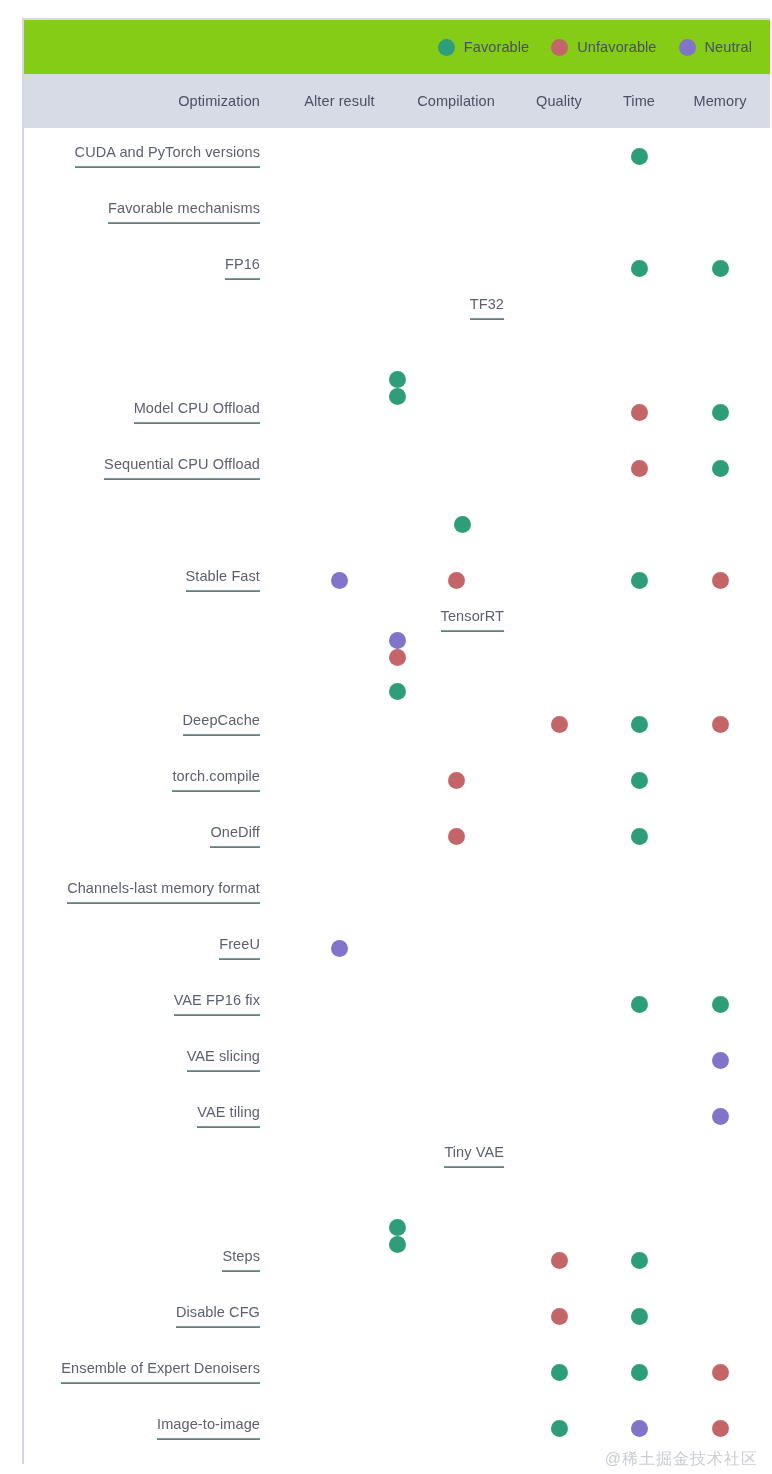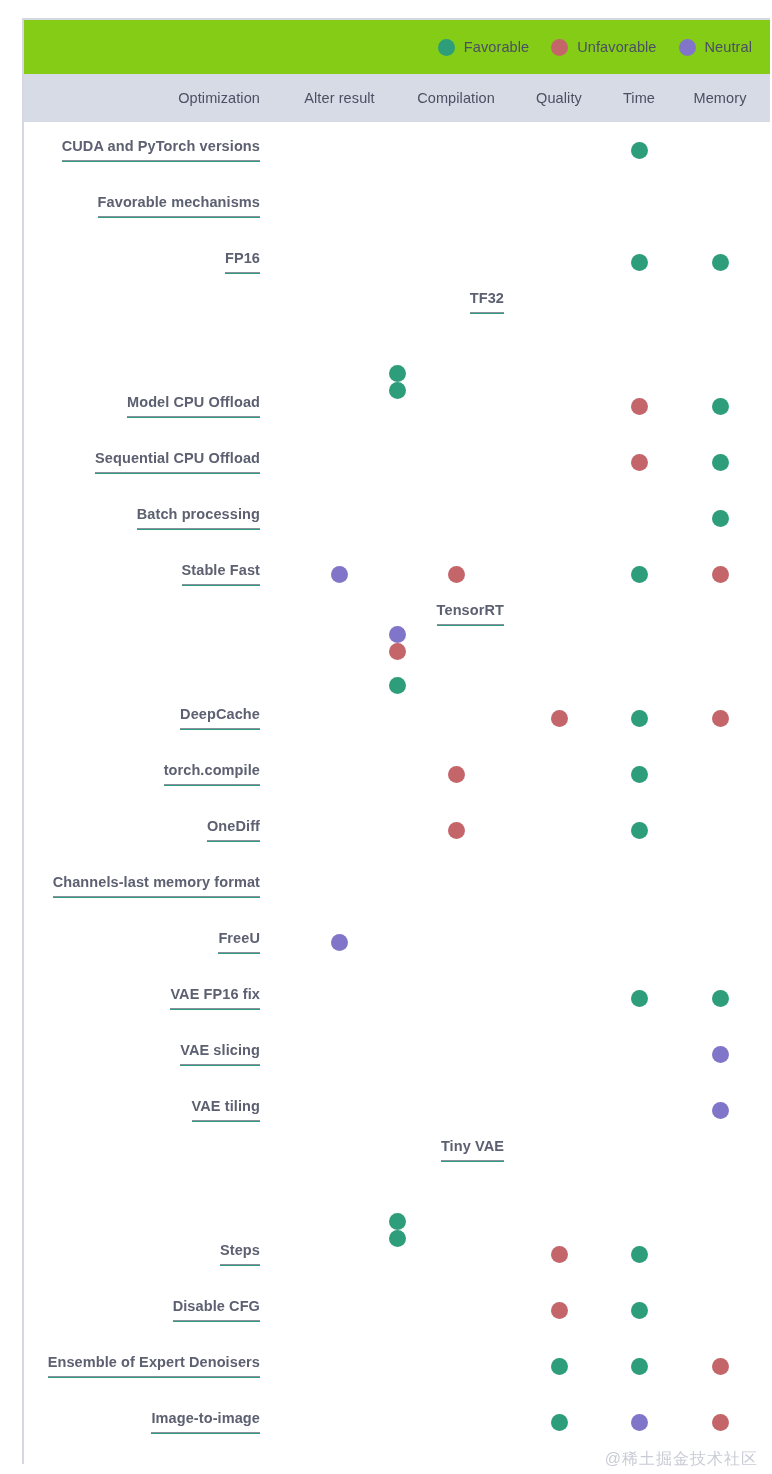--- a/index.html
+++ b/index.html
@@ -52,21 +52,21 @@
   .legend-label {
     font-size: 14.5px;
     color: #4b4f63;
     letter-spacing: .1px;
     white-space: nowrap;
   }
 
   
   #thead {
     background: #d7dbe5;
-    height: 48px;
+    height: 54px;
     display: flex;
     align-items: center;
   }
   .hcell {
     font-size: 14.5px;
     color: #4b4f63;
     text-align: center;
     white-space: nowrap;
     letter-spacing: .1px;
   }
@@ -86,21 +86,20 @@
   }
   .row.gap-after { margin-bottom: 32px; flex-direction: column; }
 
   .label-cell {
     width: 258px;
     padding-right: 22px;
     box-sizing: border-box;
     display: flex;
     justify-content: flex-end;
     align-items: center;
-    font-weight: bold;
   }
   .opt-label {
     font-size: 14.5px;
     color: #5c6070;
     white-space: nowrap;
     letter-spacing: .1px;
     position: relative;
     padding-bottom: 7px;
     border-bottom: 1.4px solid #2e9d7a;
     box-shadow: inset 0 -8px 0 -7px #8b8fa0;
@@ -274,23 +273,20 @@
           <span class="dot empty"></span>
         </div>
         <div class="dot-cell col-time">
           <span class="dot" style="background: rgb(196, 101, 106);"></span>
         </div>
         <div class="dot-cell col-mem">
           <span class="dot" style="background: rgb(46, 157, 122);"></span>
         </div>
       </div>
       <div class="row">
-        <div class="label-cell">
-          <a class="opt-label">Batch processing</a>
-        </div>
         <div class="dot-cell col-alter">
           <span class="dot empty"></span>
         </div>
         <div class="dot-cell col-comp">
           <span class="dot empty"></span>
         </div>
         <div class="dot-cell col-qual">
           <span class="dot empty"></span>
         </div>
         <div class="dot-cell col-time">

